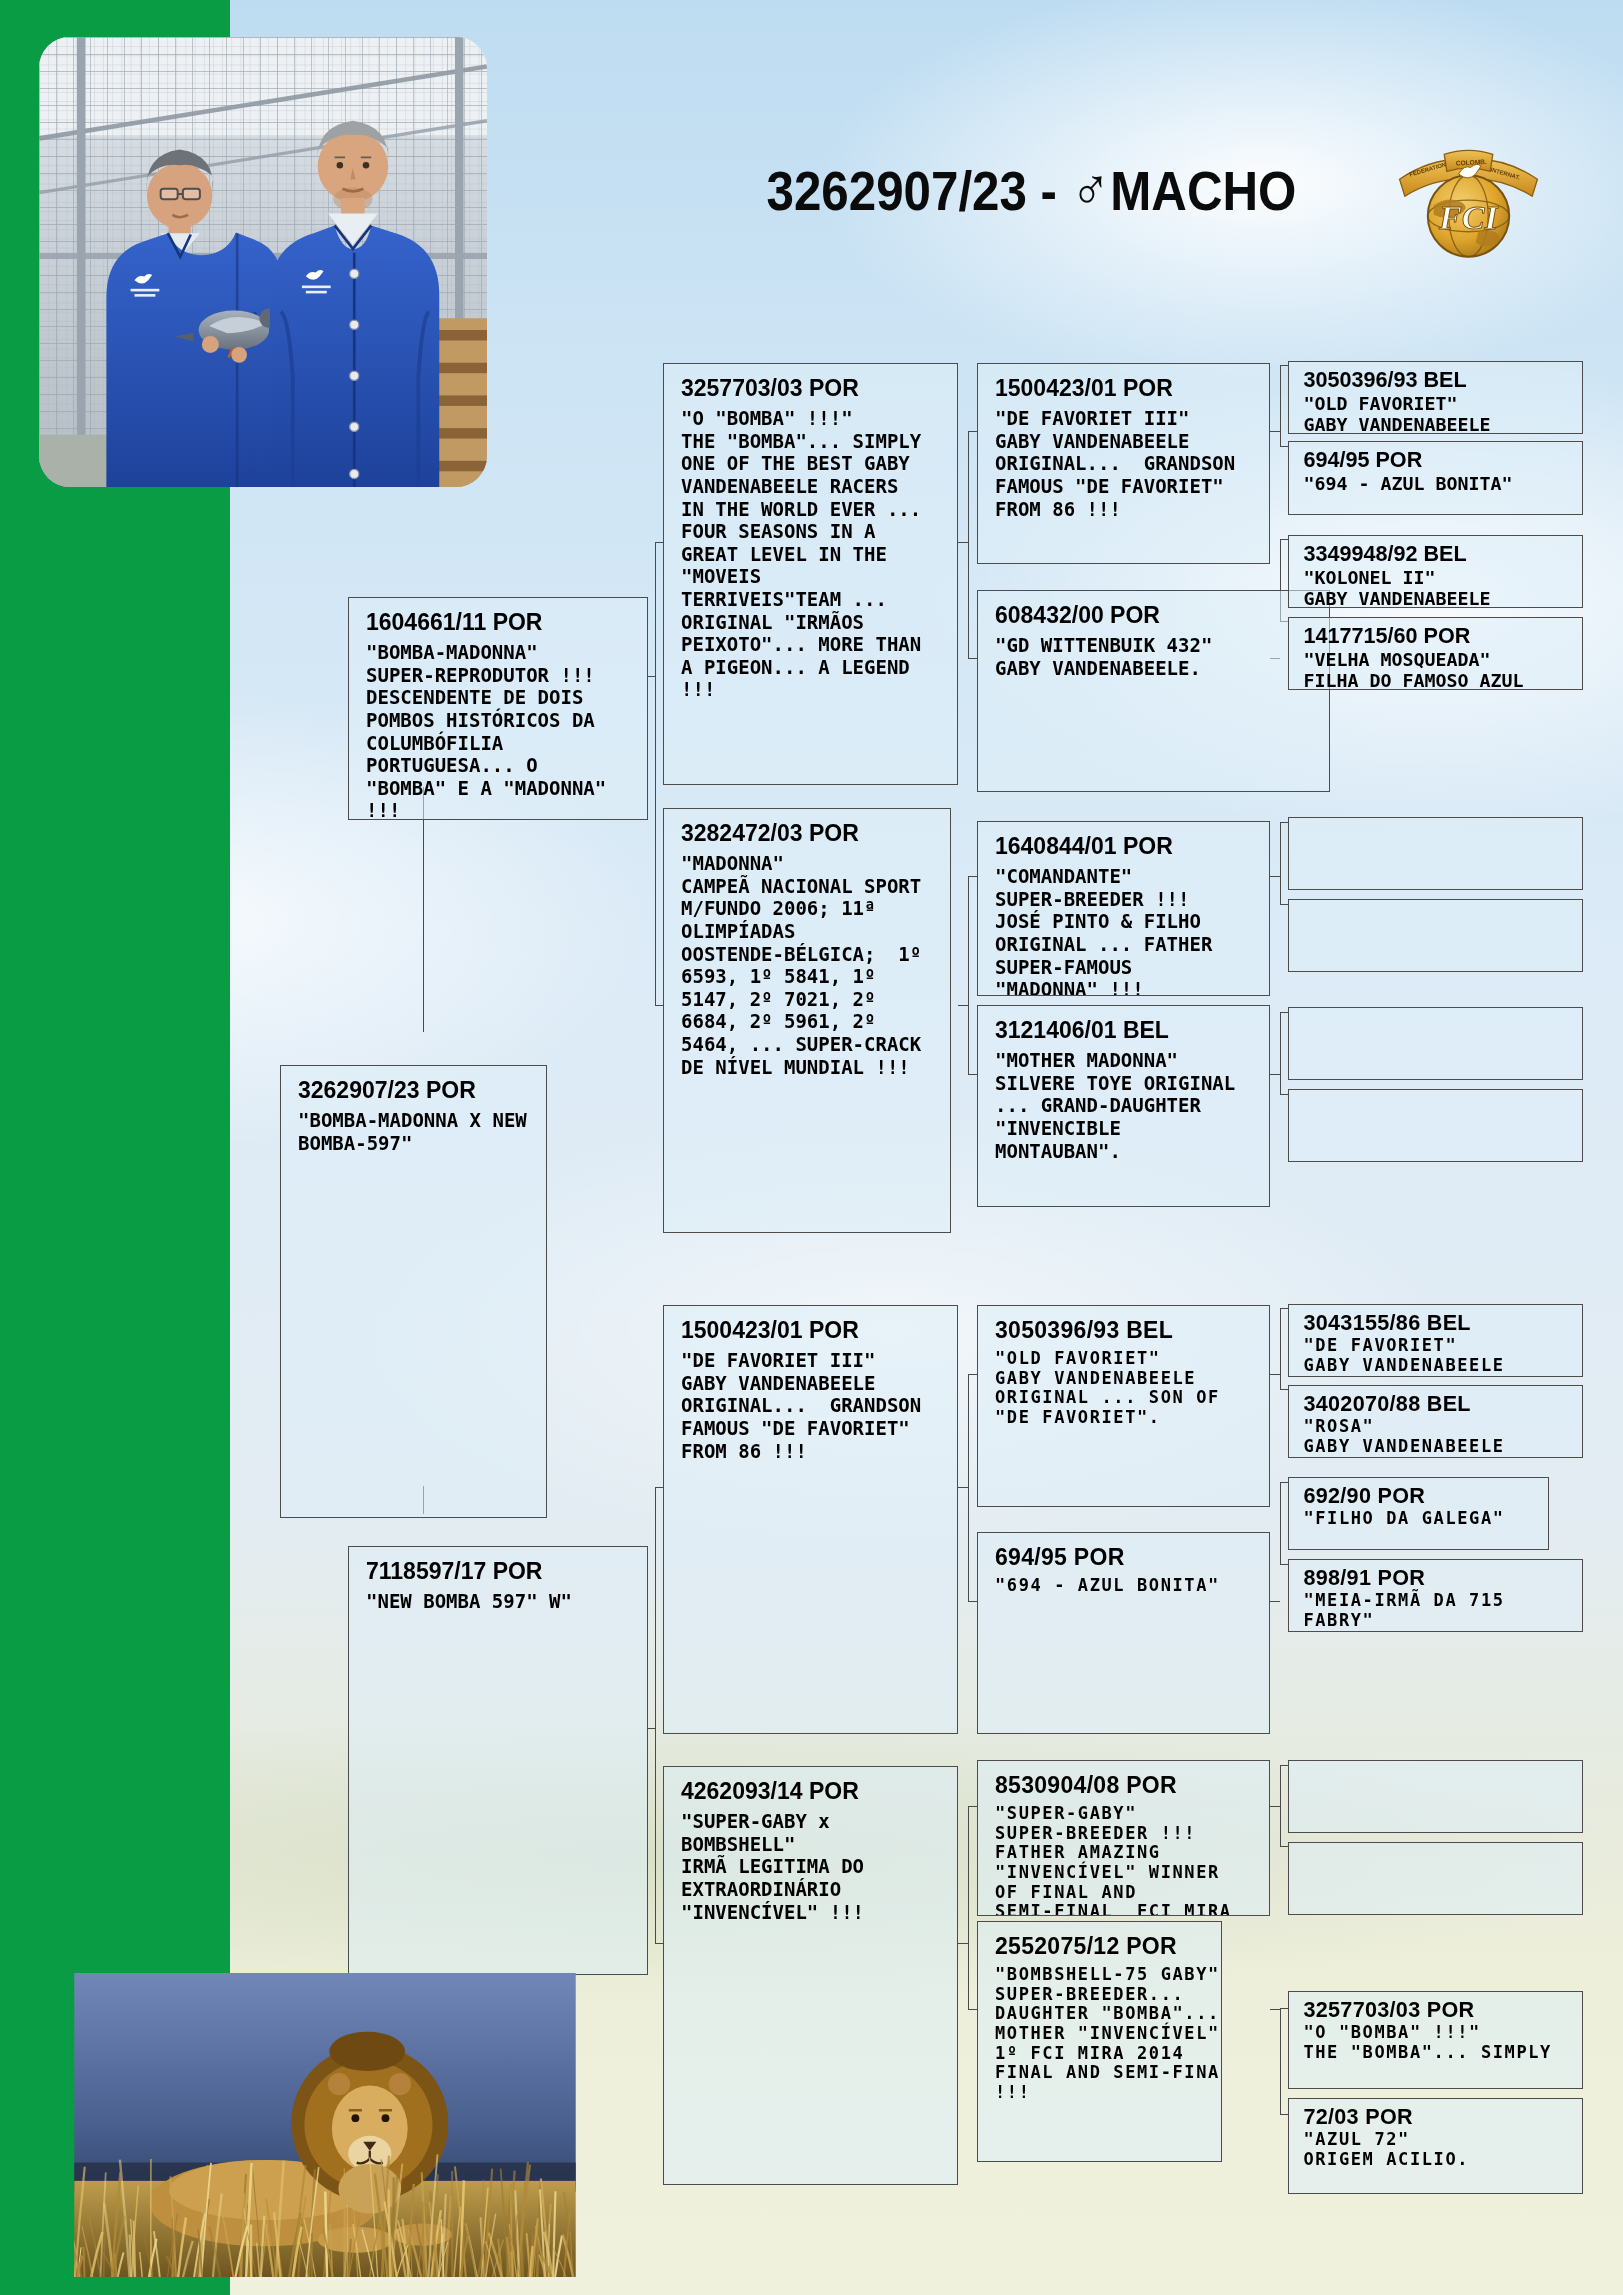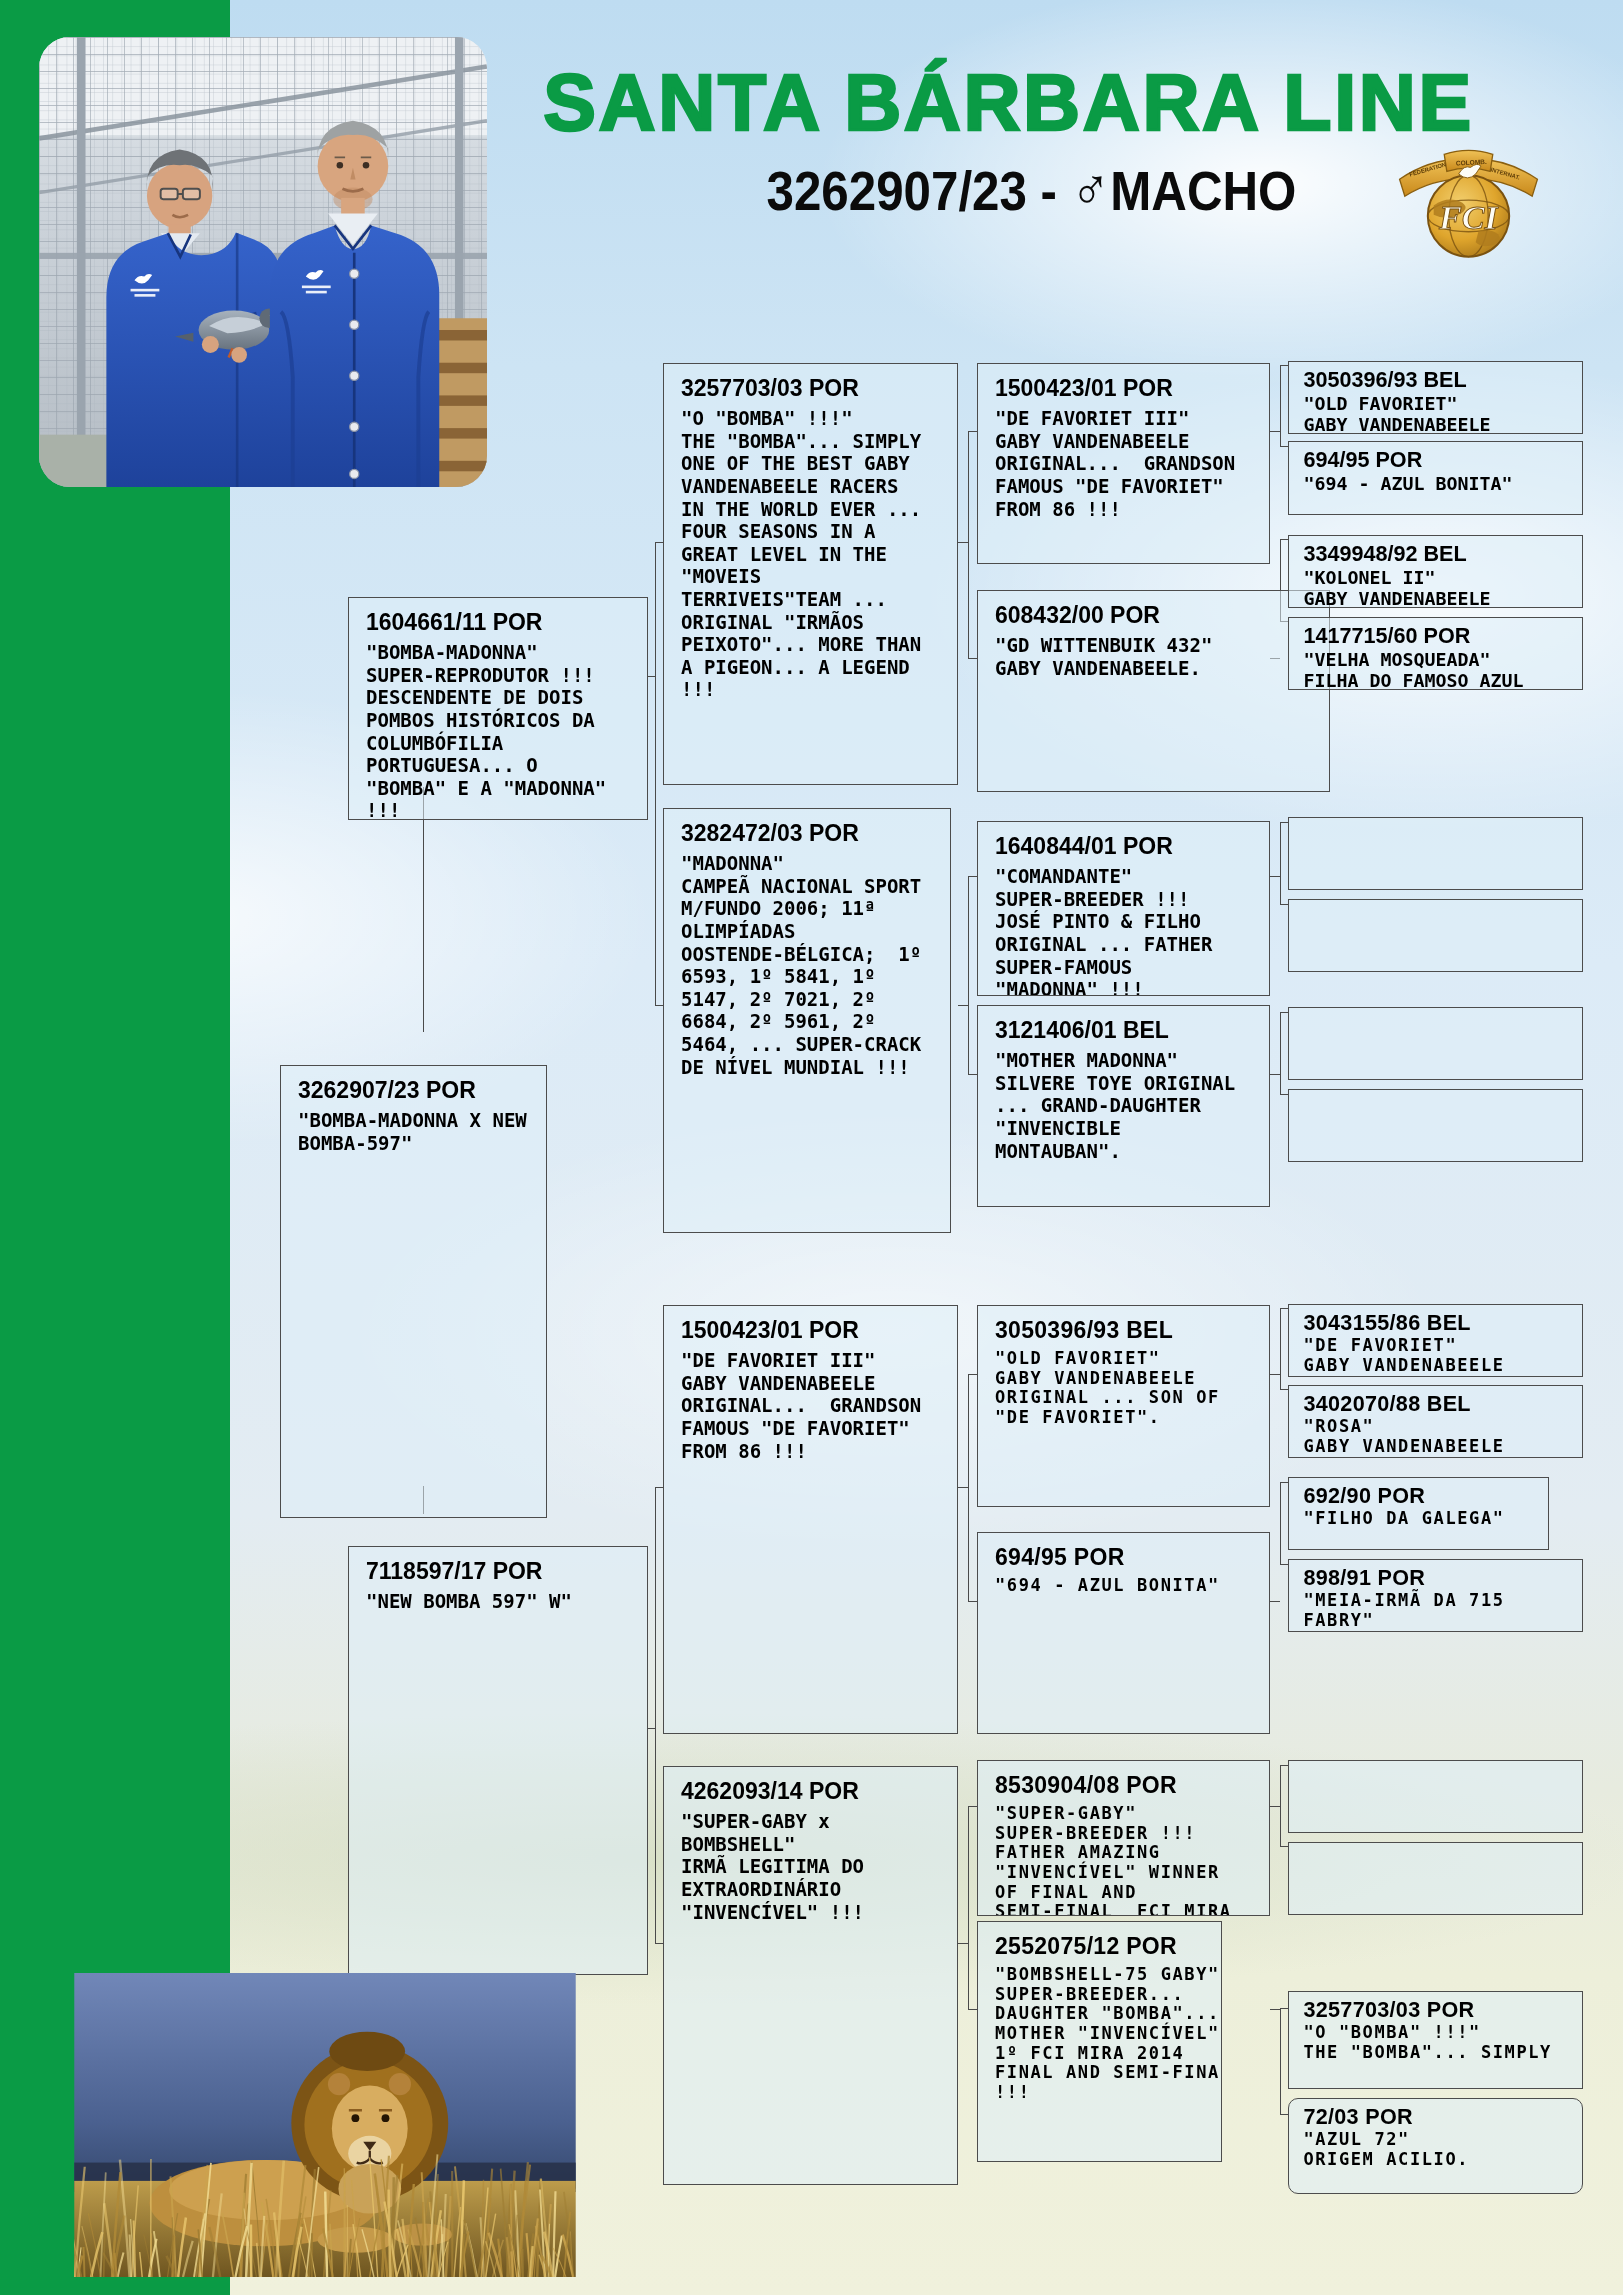--- a/index.html
+++ b/index.html
@@ -144,21 +144,20 @@
           <path d="M408,366 q6,-9 15,-6 q6,-6 12,-2 l-6,8 q-9,10 -21,0 Z"></path>
           <rect x="402" y="380" width="44" height="4" opacity=".9"></rect>
           <rect x="408" y="388" width="32" height="4" opacity=".9"></rect>
         </g>
         <path d="M370,420 Q382,430 388,520 L388,688 M596,420 Q586,430 580,520 L580,688" stroke="#1d3f93" stroke-width="6" fill="none" opacity=".7"></path>
       </g>
       <rect width="685" height="688" fill="#ffffff" opacity="0"></rect>
     </svg>
   </div>
 
-  <div id="title" style="color: rgb(10, 155, 69);">SANTA BÁRBARA LINE</div>
   <div id="subtitle">
     <span>3262907/23 -</span>
     <span class="male">♂</span><span>MACHO</span>
   </div>
 
   <div id="fci">
     <svg width="151" height="117" viewBox="0 0 230 178" xmlns="http://www.w3.org/2000/svg">
       <defs>
         <radialGradient id="globeG" cx=".4" cy=".35" r=".8">
           <stop offset="0" stop-color="#f2cf6e"></stop>
@@ -355,21 +354,21 @@
         <div class="btxt">"MEIA-IRMÃ DA 715
 FABRY"</div>
       </div>
       <div class="pbox small" style="left: 1288px; top: 1728px; width: 295px; height: 73px;"></div>
       <div class="pbox small" style="left: 1288px; top: 1810px; width: 295px; height: 73px;"></div>
       <div class="pbox small alt" style="left: 1288px; top: 1959px; width: 295px; height: 98px;">
         <div class="ring">3257703/03 POR</div>
         <div class="btxt">"O "BOMBA" !!!"
 THE "BOMBA"... SIMPLY</div>
       </div>
-      <div class="pbox small alt" style="left: 1288px; top: 2066px; width: 295px; height: 96px; border-radius: 10px;">
+      <div class="pbox small alt" style="left: 1288px; top: 2066px; width: 295px; height: 96px;">
         <div class="ring">72/03 POR</div>
         <div class="btxt">"AZUL 72"
 ORIGEM ACILIO.</div>
       </div>
       <div class="cline" style="left: 648px; top: 676px; width: 6.5px; height: 1.3px;"></div>
       <div class="cline" style="left: 655px; top: 542px; width: 1.3px; height: 463px;"></div>
       <div class="cline" style="left: 655px; top: 542px; width: 8.5px; height: 1.3px;"></div>
       <div class="cline" style="left: 655px; top: 1005px; width: 8.5px; height: 1.3px;"></div>
       <div class="cline" style="left: 648px; top: 1728px; width: 6.5px; height: 1.3px;"></div>
       <div class="cline" style="left: 655px; top: 1487px; width: 1.3px; height: 456px;"></div>

